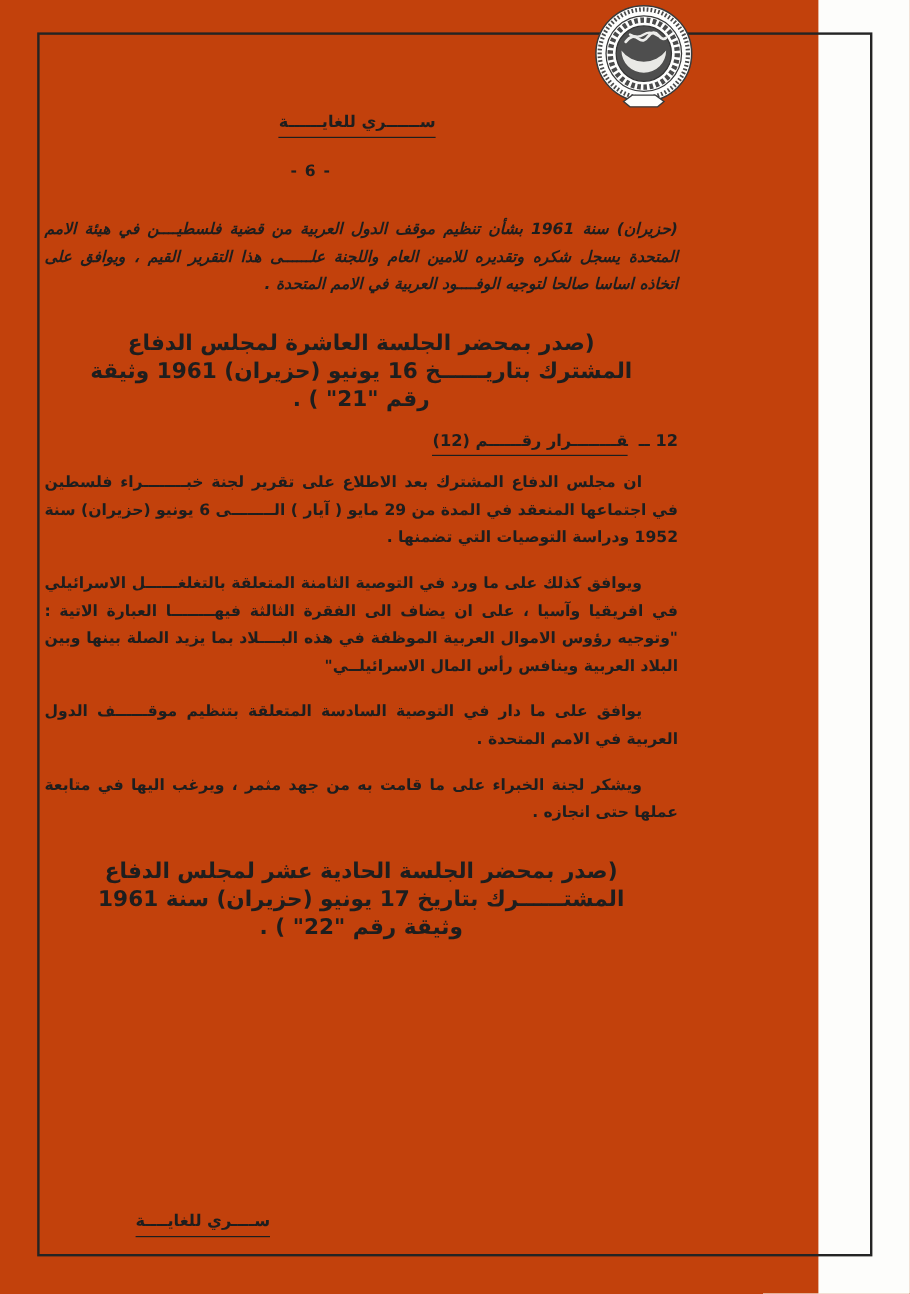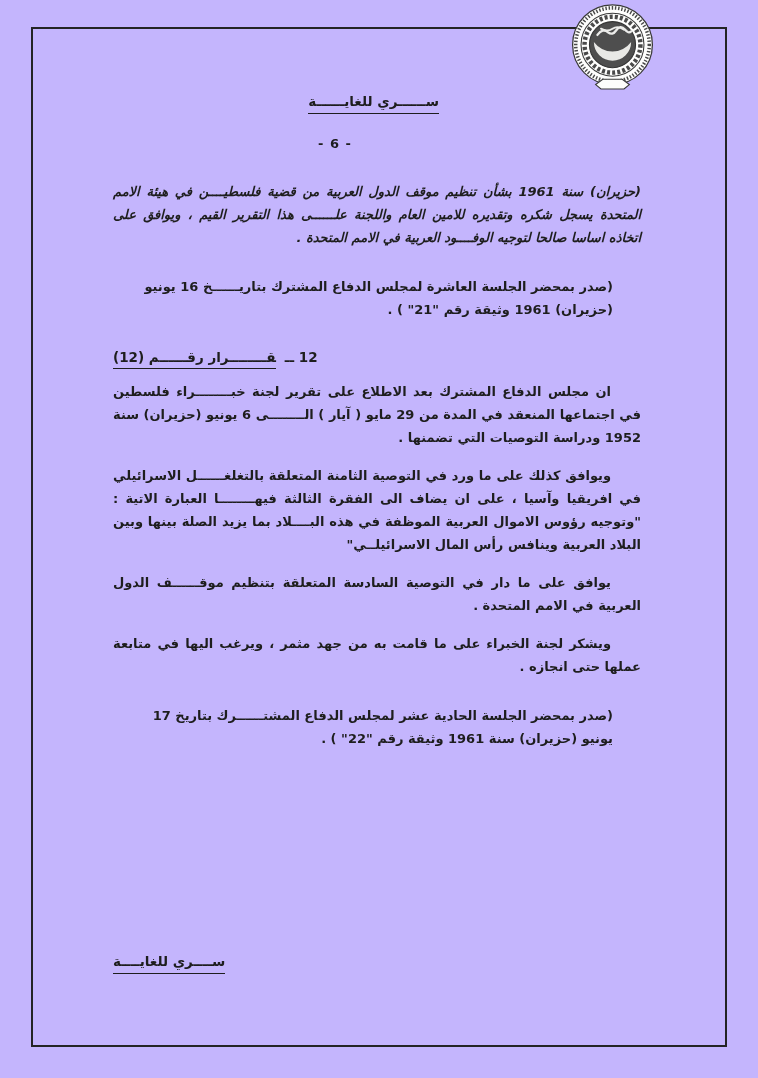--- a/index.html
+++ b/index.html
@@ -4,21 +4,21 @@
 <style>
   * { box-sizing: border-box; }
   html, body {
     margin: 0; padding: 0;
     width: 758px; height: 1078px;
     overflow: hidden;
     background: #fdfdfb;
     font-family: "DejaVu Sans", sans-serif;
     color: #1e1e1e;
   }
-  .page { position: relative; width: 758px; height: 1078px; background: #c4b5fd; }
+  .page { position: relative; width: 682px; height: 1078px; background: #c2410c; }
 
   .frame {
     position: absolute;
     left: 31px; top: 27px;
     width: 696px; height: 1020px;
     border: 2px solid #242424;
   }
 
   .emblem {
     position: absolute;
@@ -30,21 +30,21 @@
   .content {
     position: absolute;
     top: 27px; right: 117px;
     width: 528px;
     height: 1020px;
     direction: rtl;
     z-index: 2;
   }
 
   .classification-top { margin-top: 64px; text-align: right; padding-right: 202px; white-space: nowrap; }
-  .classification-bottom { position: absolute; top: 924px; width: 528px; text-align: left; padding-right: 264px; white-space: nowrap; }
+  .classification-bottom { position: absolute; top: 980px; width: 528px; text-align: center; padding-right: 264px; white-space: nowrap; }
   .classification-top span, .classification-bottom span {
     font-size: 13.5px; font-weight: 700;
     border-bottom: 1.6px solid #1e1e1e;
     padding-bottom: 4px;
     letter-spacing: 0.3px;
   }
 
   .pagenum {
     margin-top: 26px;
     text-align: center;
@@ -59,30 +59,31 @@
     line-height: 23px;
     font-weight: 700;
     text-align: justify;
   }
   p.body.indent { text-indent: 30px; }
   p.intro { margin-top: 29px; text-indent: 0; font-style: italic; }
 
   p.note {
     margin: 26px auto 0 auto;
     width: 472px;
-    font-size: 13px;
+    font-size: 18px;
     line-height: 23px;
     font-weight: 700;
+    text-align: center;
   }
 
   .decision-heading {
-    margin-top: 28px;
+    margin-top: 16px;
     font-size: 13.5px;
     font-weight: 700;
-    text-align: left;
+    text-align: right;
   }
   .decision-heading .dec-num { margin-left: 9px; }
   .decision-heading .dec-title {
     border-bottom: 1.6px solid #1e1e1e;
     padding-bottom: 3px;
   }
 </style>
 </head>
 <body>
 

